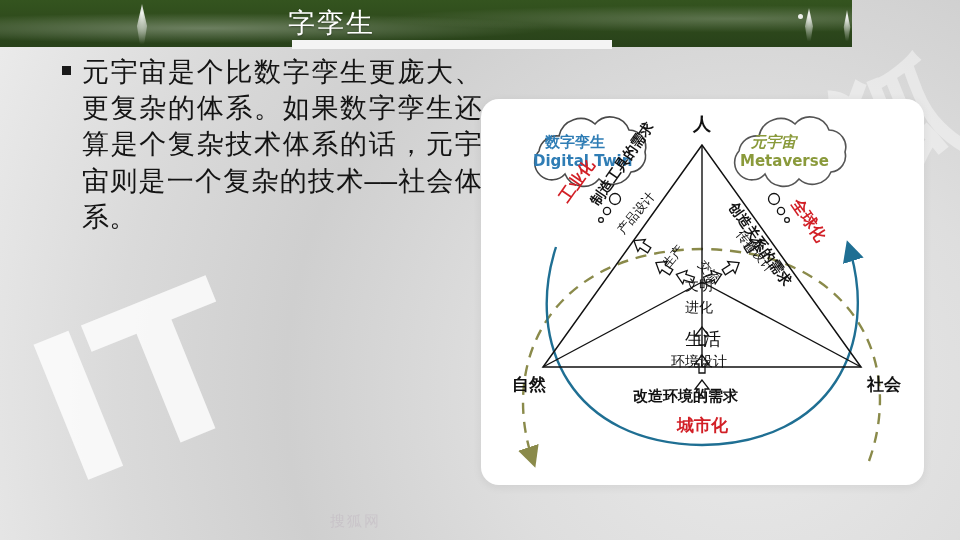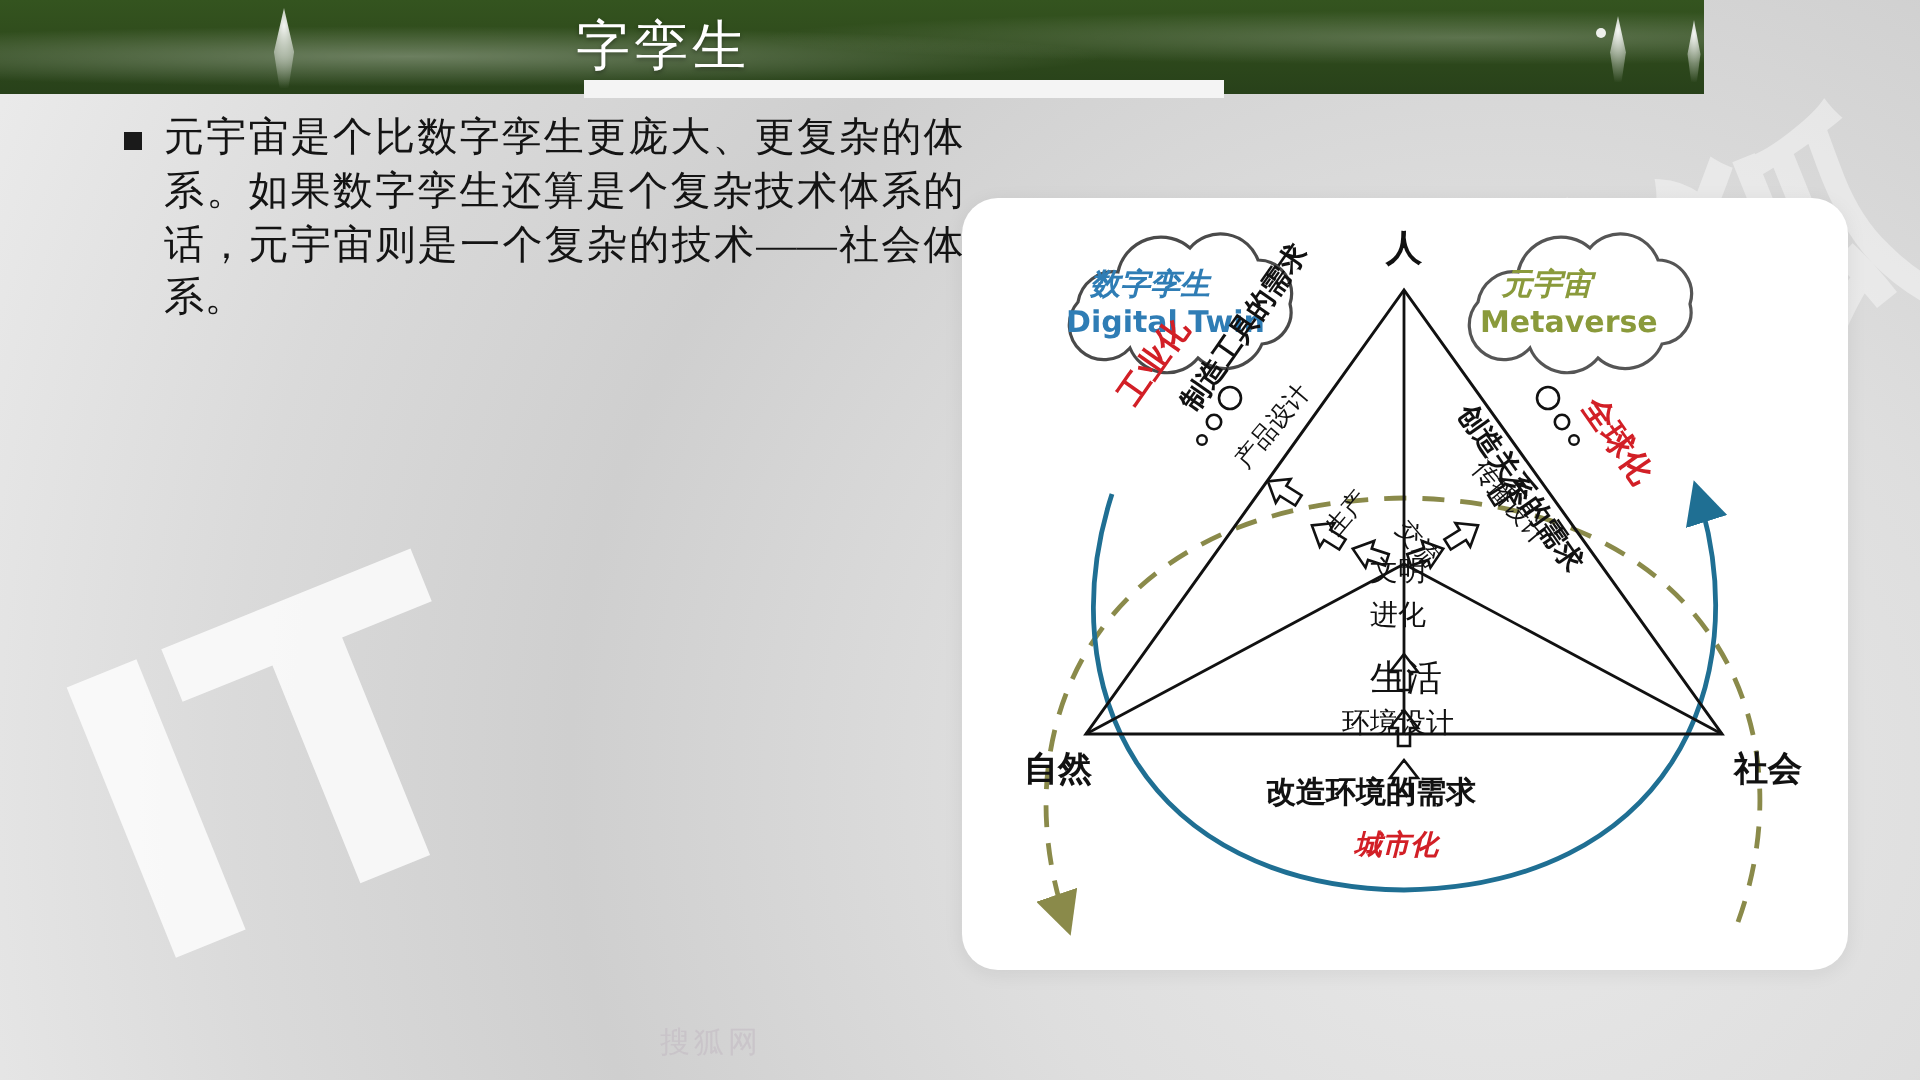--- a/index.html
+++ b/index.html
@@ -72,23 +72,23 @@
     position:absolute;left:62px;top:56px;width:420px;
   }
   .bullet{
     display:flex;align-items:flex-start;margin-bottom:13px;
   }
   .bullet .sq{
     flex:0 0 auto;width:9px;height:9px;background:#1a1a1a;
     margin:10px 11px 0 0;
   }
   .bullet p{
-    margin:0;color:#141414;font-size:20px;line-height:1.34;
+    margin:0;color:#141414;font-size:27px;line-height:1.34;
     text-align:justify;letter-spacing:.2px;
-    font-family:Liberation Serif, serif;
+    font-family:Liberation Mono, monospace;
   }
   
   .card{
     position:absolute;left:481px;top:99px;width:443px;height:386px;
     background:#ffffff;border-radius:18px;
     box-shadow:0 2px 10px rgba(0,0,0,.07);
   }
   .diagram{position:absolute;left:481px;top:99px;width:443px;height:386px;}
   .diagram svg{display:block;}
   .vlabel{
@@ -185,32 +185,32 @@
         <path d="M242 178 l-9 -7 l0 4 l-9 0 l0 6 l9 0 l0 4 z" transform="rotate(-18 233 181)"></path>
       </g>
 
       <g fill="none" stroke="#111" stroke-width="1.3">
         <path d="M221 228 l-7 9 l4 0 l0 9 l6 0 l0 -9 l4 0 z"></path>
         <path d="M221 256 l-7 9 l4 0 l0 9 l6 0 l0 -9 l4 0 z"></path>
         <path d="M221 281 l-7 9 l4 0 l0 9 l6 0 l0 -9 l4 0 z"></path>
       </g>
     </svg>
 
-    <div class="vlabel" style="left:64px;top:34px;font-size:15px;color:#2f7db5;font-style:italic;">数字孪生</div>
+    <div class="vlabel" style="left:64px;top:34px;font-size:15px;color:#2f7db5;">数字孪生</div>
     <div class="vlabel" style="left:52px;top:53px;font-size:15px;color:#2f7db5;">Digital Twin</div>
     <div class="vlabel" style="left:270px;top:34px;font-size:15px;color:#8a9a3b;font-style:italic;">元宇宙</div>
     <div class="vlabel" style="left:259px;top:53px;font-size:15px;color:#8a9a3b;">Metaverse</div>
 
     <div class="vlabel" style="left:212px;top:13px;font-size:18px;">人</div>
     <div class="vlabel" style="left:31px;top:274px;font-size:17px;">自然</div>
     <div class="vlabel" style="left:386px;top:274px;font-size:17px;">社会</div>
 
     <div class="vlabel" style="left:74px;top:96px;font-size:16px;color:#d21f26;transform:rotate(-55deg);transform-origin:left top;">工业化</div>
     <div class="vlabel" style="left:322px;top:96px;font-size:16px;color:#d21f26;transform:rotate(55deg);transform-origin:left top;">全球化</div>
-    <div class="vlabel" style="left:196px;top:315px;font-size:14px;color:#d21f26;font-style:italic;">城市化</div>
+    <div class="vlabel" style="left:196px;top:315px;font-size:17px;color:#d21f26;">城市化</div>
 
     <div class="vlabel" style="left:106px;top:100px;font-size:14px;transform:rotate(-55deg);transform-origin:left top;">制造工具的需求</div>
     <div class="vlabel" style="left:258px;top:100px;font-size:14px;transform:rotate(55deg);transform-origin:left top;">创造关系的需求</div>
     <div class="vlabel" style="left:152px;top:288px;font-size:15px;">改造环境的需求</div>
 
     <div class="vlabel" style="left:133px;top:128px;font-size:12.5px;font-weight:400;transform:rotate(-50deg);transform-origin:left top;">产品设计</div>
     <div class="vlabel" style="left:178px;top:162px;font-size:12.5px;font-weight:400;transform:rotate(-50deg);transform-origin:left top;">生产</div>
     <div class="vlabel" style="left:264px;top:128px;font-size:12.5px;font-weight:400;transform:rotate(50deg);transform-origin:left top;">传播设计</div>
     <div class="vlabel" style="left:226px;top:158px;font-size:12.5px;font-weight:400;transform:rotate(50deg);transform-origin:left top;">交流</div>
 

